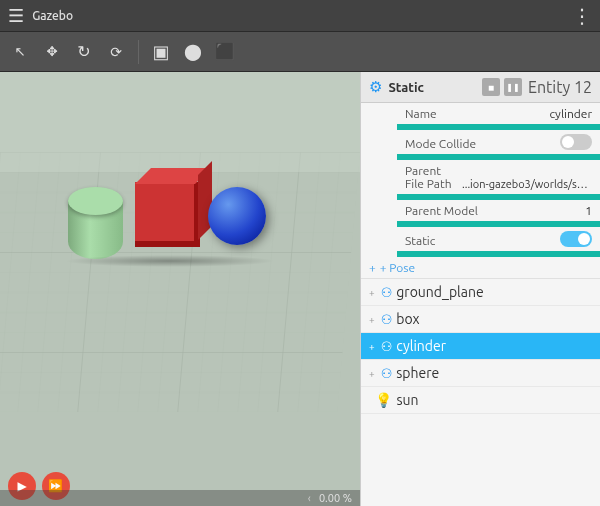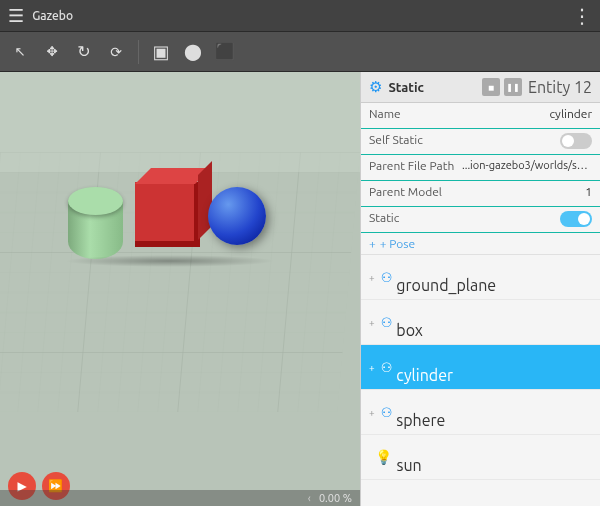--- a/index.html
+++ b/index.html
@@ -70,22 +70,22 @@
     .header-btns { display: flex; gap: 4px; align-items: center; }
     .hbtn {
       width: 18px; height: 18px; background: #aaa; border: none; border-radius: 2px;
       cursor: pointer; display: flex; align-items: center; justify-content: center;
       font-size: 10px; color: white;
     }
     .entity-label { font-size: 16px; color: #555; }
 
     
     .prop-row {
-      display: flex; align-items: flex-start; padding: 4px 8px;
-      border-bottom: 1px solid #14b8a6; min-height: 26px;
+      display: flex; align-items: flex-end; padding: 4px 8px;
+      border-bottom: 6px solid #14b8a6; min-height: 26px; margin-left: 36px;
     }
     .prop-name { color: #555; flex: 1; font-size: 12px; }
     .prop-val { color: #333; font-size: 12px; text-align: right; }
     .prop-val-long { color: #333; font-size: 11px; text-align: right; max-width: 130px; overflow: hidden; text-overflow: ellipsis; white-space: nowrap; }
     .toggle {
       width: 32px; height: 16px; background: #ccc; border-radius: 8px; position: relative;
     }
     .toggle.on { background: #4fc3f7; }
     .toggle-knob {
       position: absolute; top: 2px; width: 12px; height: 12px;
@@ -102,21 +102,21 @@
     
     .entity-list { flex: 1; overflow-y: auto; }
     .entity-item {
       display: flex; align-items: center; padding: 5px 8px;
       border-bottom: 1px solid #e8e8e8; cursor: pointer; gap: 4px;
     }
     .entity-item.selected { background: #29b6f6; color: white; }
     .entity-item.selected .ei-name { color: white; }
     .ei-expand { font-size: 10px; color: #999; margin-right: 2px; }
     .ei-icon { font-size: 14px; }
-    .ei-name { font-size: 16px; color: #333; margin-top: 16px; }
+    .ei-name { font-size: 14px; color: #333; }
     .entity-item.selected .ei-icon { color: white; }
   </style>
 </head>
 <body>
 
 <div id="topbar">
   <span style="cursor:pointer; font-size:18px;">☰</span>
   <span style="font-size:12px; font-weight:500; color:#e0e0e0; flex:1;">Gazebo</span>
   <span style="font-size:20px; color:#e0e0e0; cursor:pointer;">⋮</span>
 </div>
@@ -239,21 +239,21 @@
     </div>
 
     <div>
 
       <div class="prop-row">
         <span class="prop-name">Name</span>
         <span class="prop-val">cylinder</span>
       </div>
 
       <div class="prop-row">
-        <span class="prop-name">Self Static</span>
+        <span class="prop-name">Mode Collide</span>
         <div class="toggle">
           <div class="toggle-knob"></div>
         </div>
       </div>
 
 
       <div class="prop-row">
         <span class="prop-name">Parent File Path</span>
         <span class="prop-val-long">...ion-gazebo3/worlds/shapes.sdf</span>
       </div>

